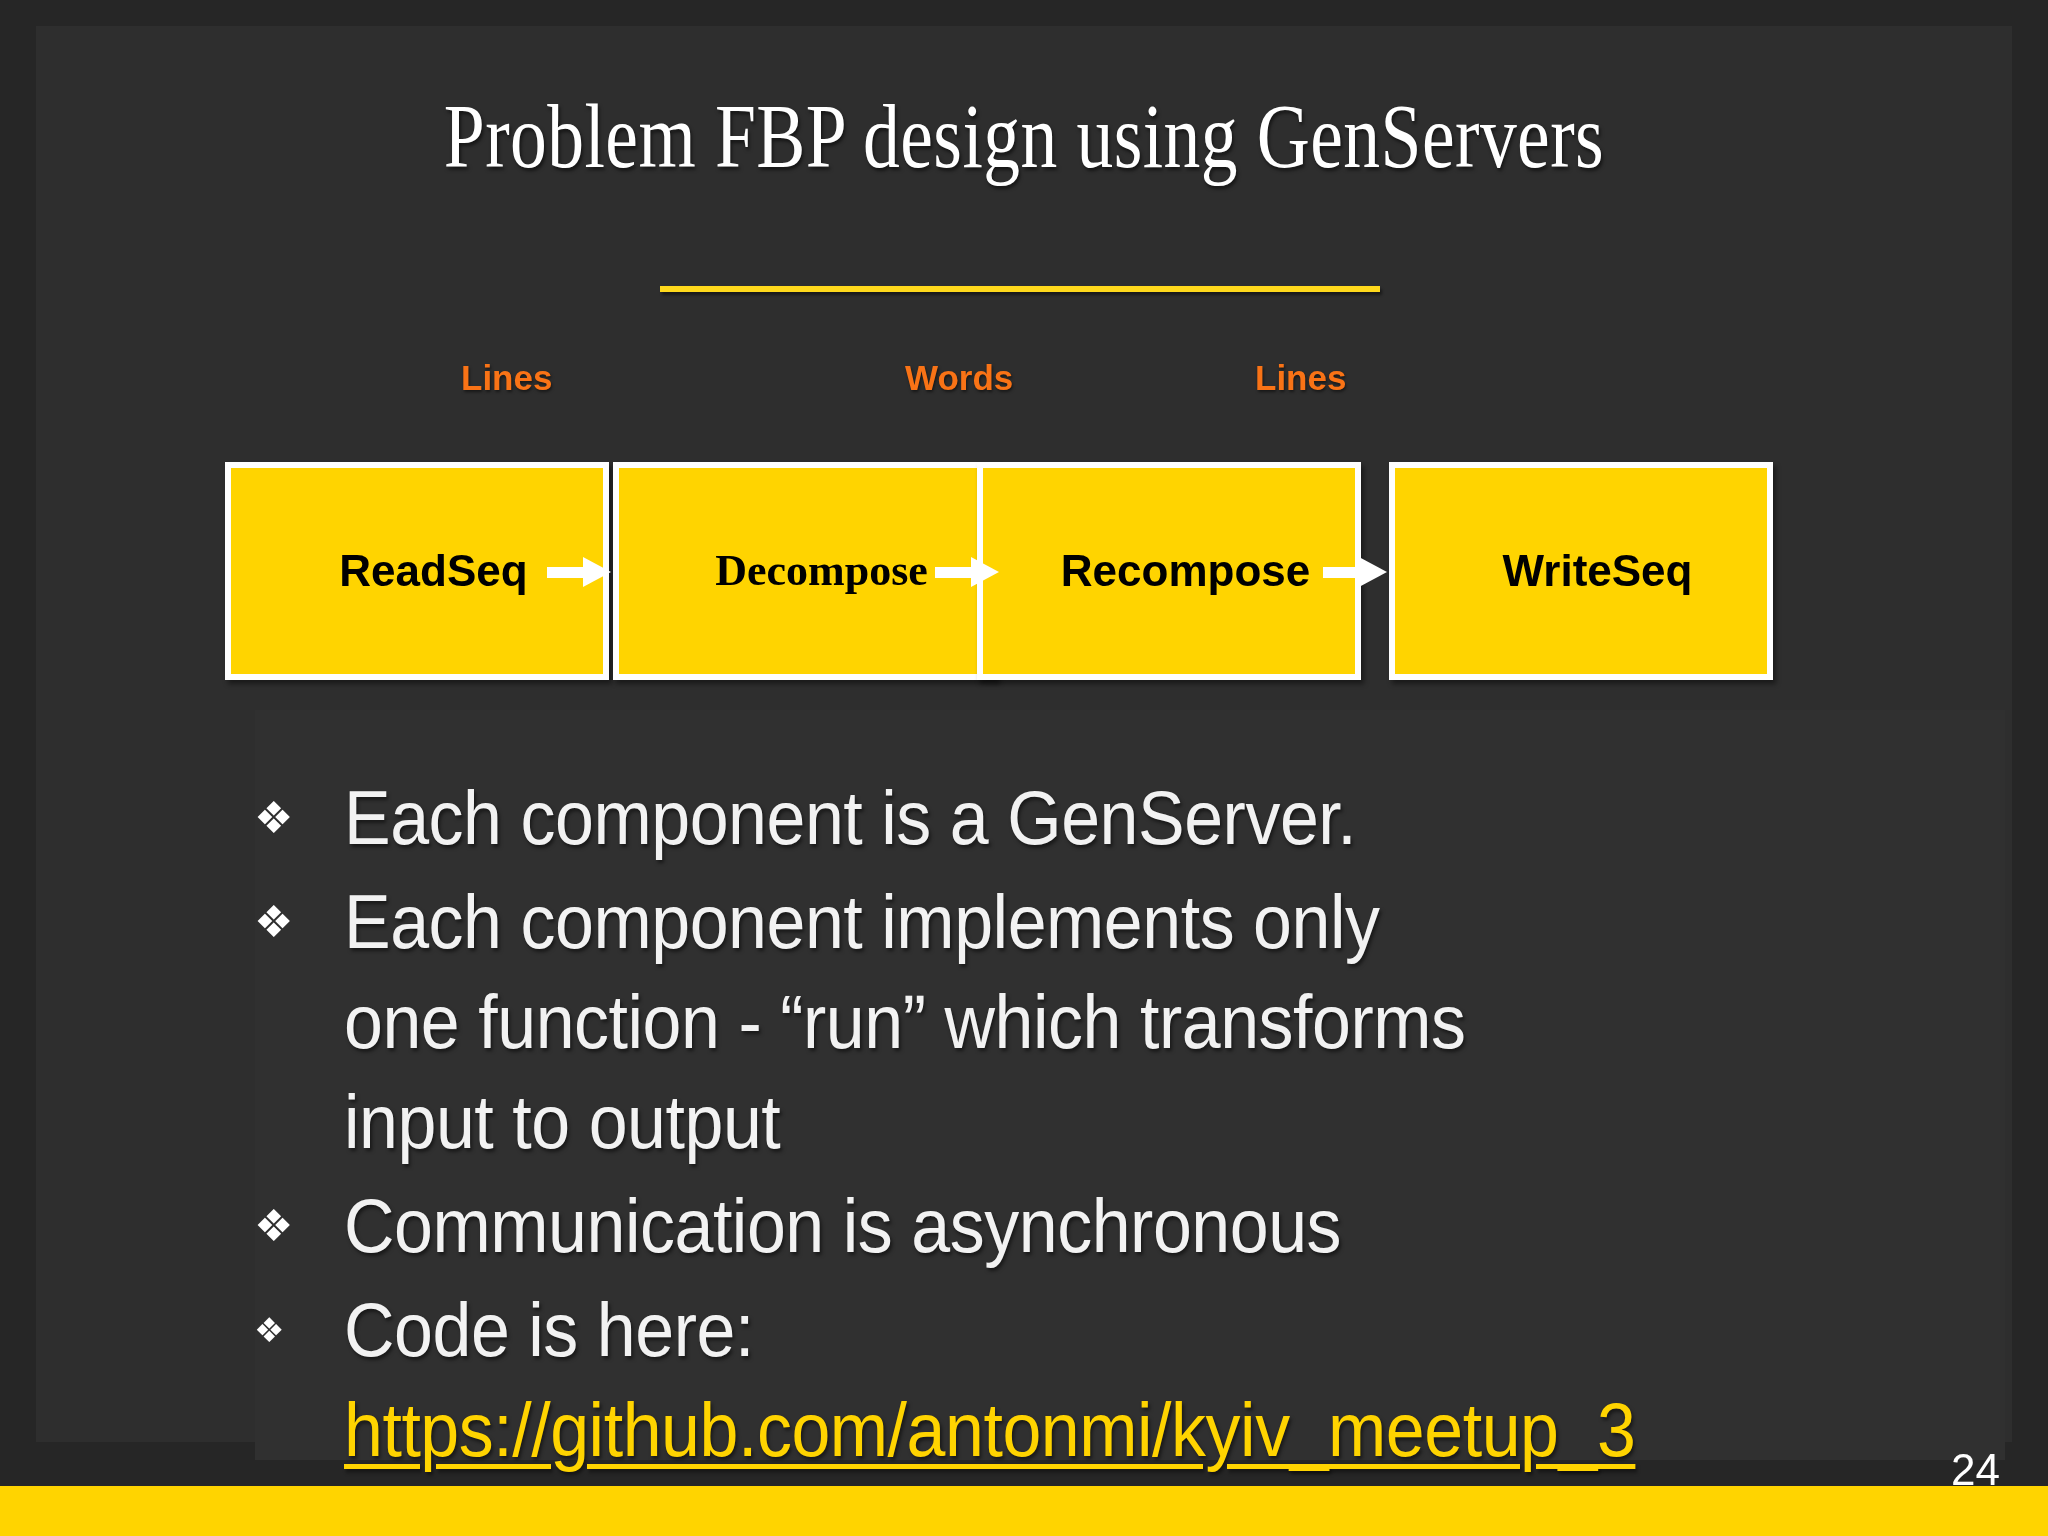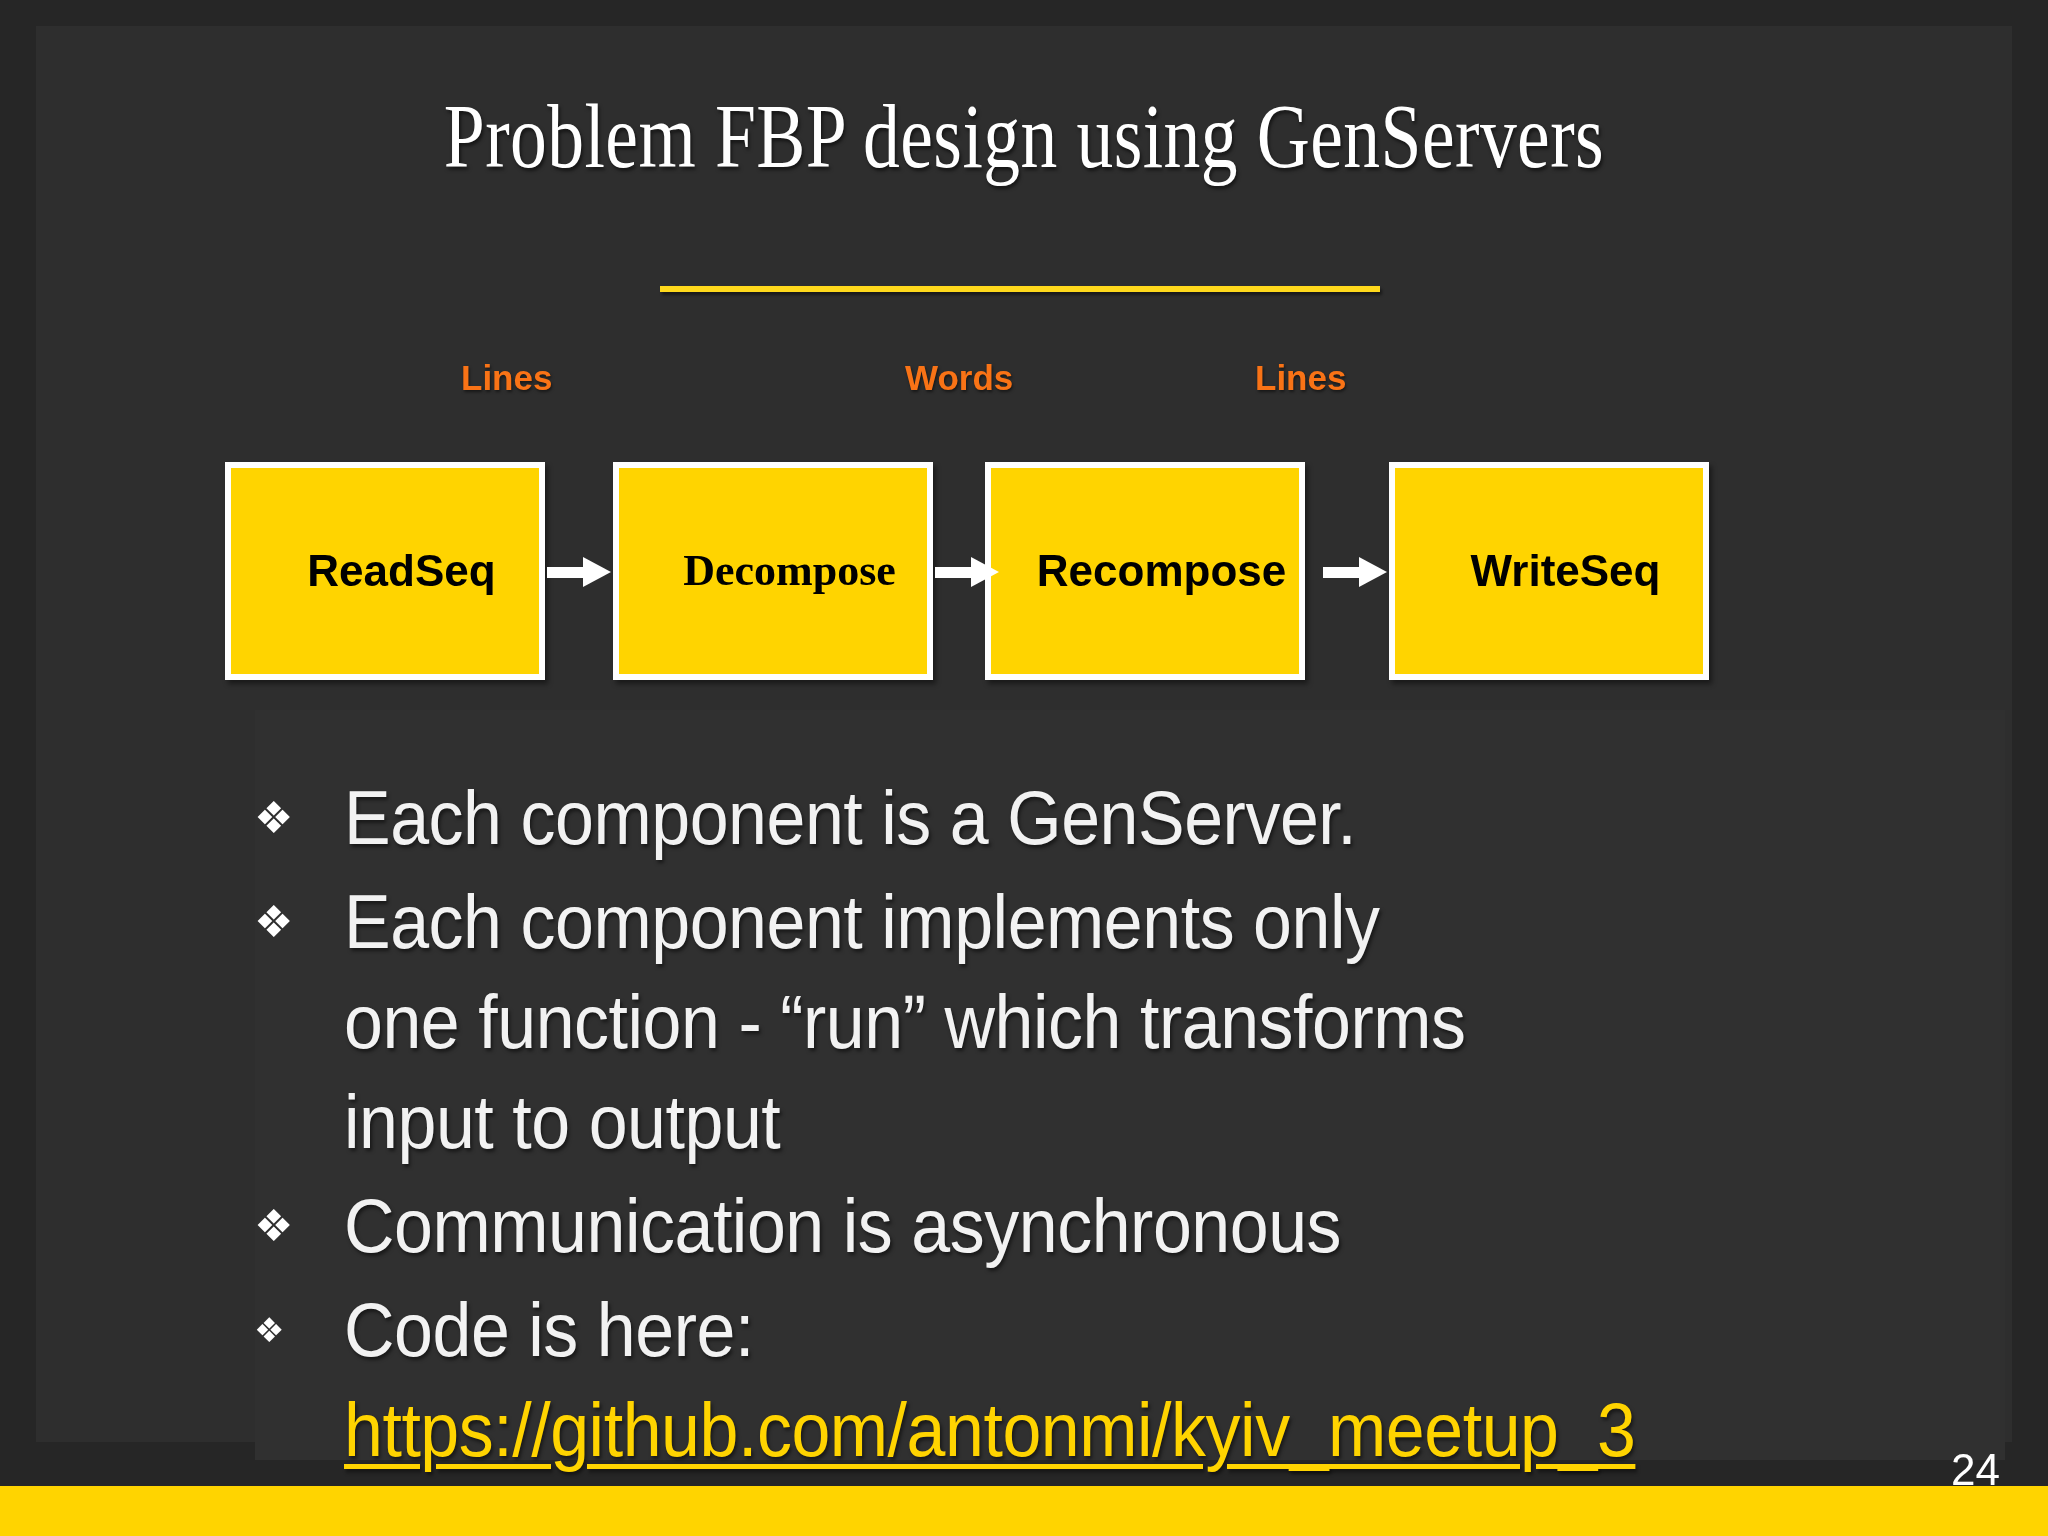--- a/index.html
+++ b/index.html
@@ -80,41 +80,41 @@
     white-space: nowrap;
     text-shadow: 1px 2px 3px rgba(0,0,0,0.5);
   }
   #label-lines-1 { left: 236px; }
   #label-words   { left: 632px; margin-left: 48px; }
   #label-lines-2 { left: 1030px; }
 
   .flow-box {
     position: absolute;
     top: 102px;
-    width: 320px;
+    width: 384px;
     height: 218px;
     background: #FFD400;
     border: 6px solid #ffffff;
     box-sizing: border-box;
     display: flex;
     align-items: center;
     justify-content: center;
     box-shadow: 3px 4px 5px rgba(0,0,0,0.45);
     padding-left: 33px;
   }
   .flow-box span {
     color: #000000;
     font-weight: bold;
     font-size: 44px;
     line-height: 1;
     white-space: nowrap;
   }
   #box-0 { left: 0px; }
   #box-1 { left: 388px; font-family: Liberation Serif, serif; }
-  #box-2 { left: 752px; margin-left: 8px; }
+  #box-2 { left: 752px; }
   #box-3 { left: 1164px; }
 
   .flow-arrow {
     position: absolute;
     top: 197px;
     width: 66px;
     height: 30px;
   }
   #arrow-0 { left: 322px; }
   #arrow-1 { left: 710px; }

